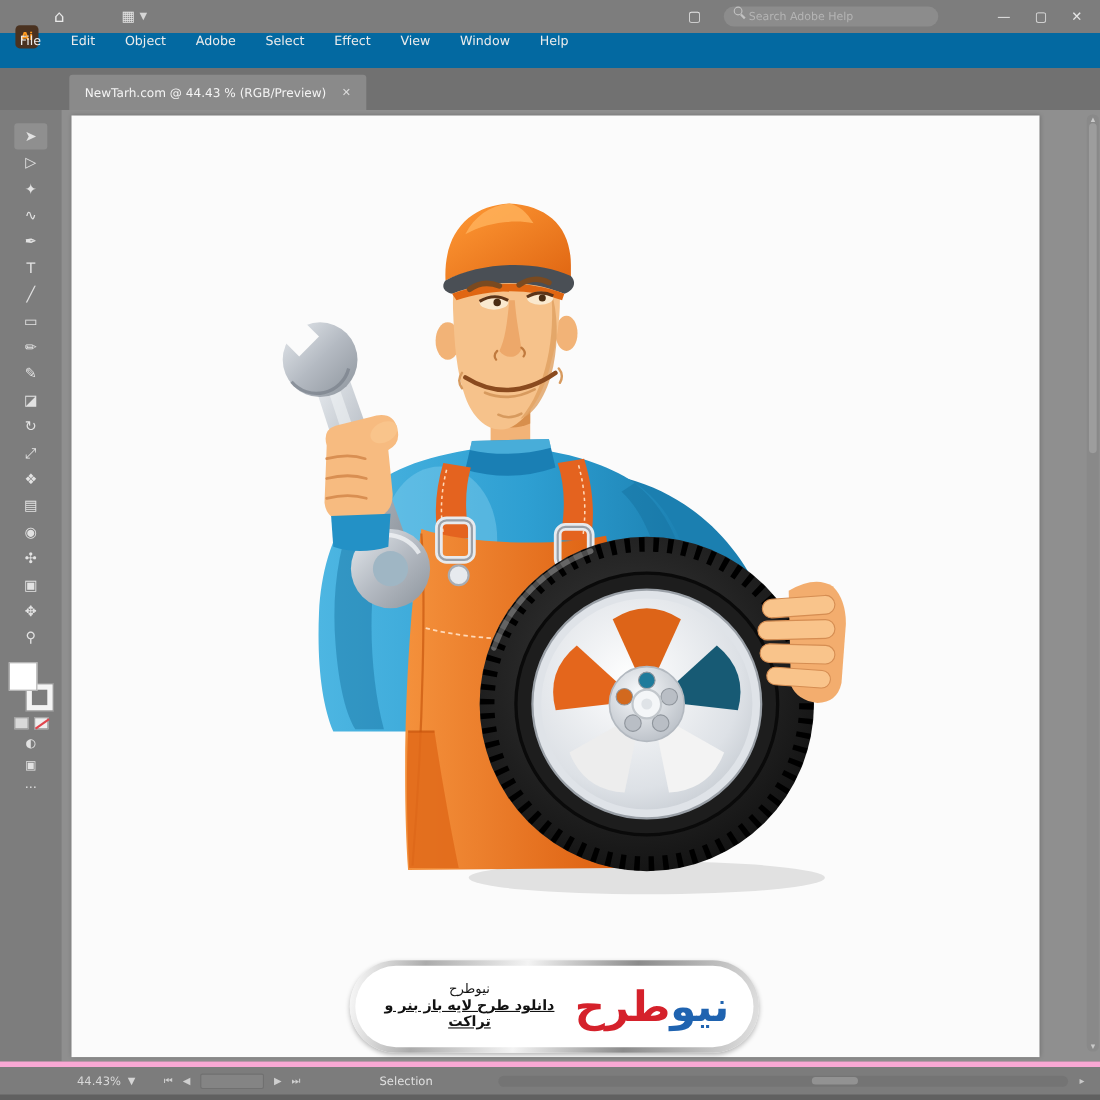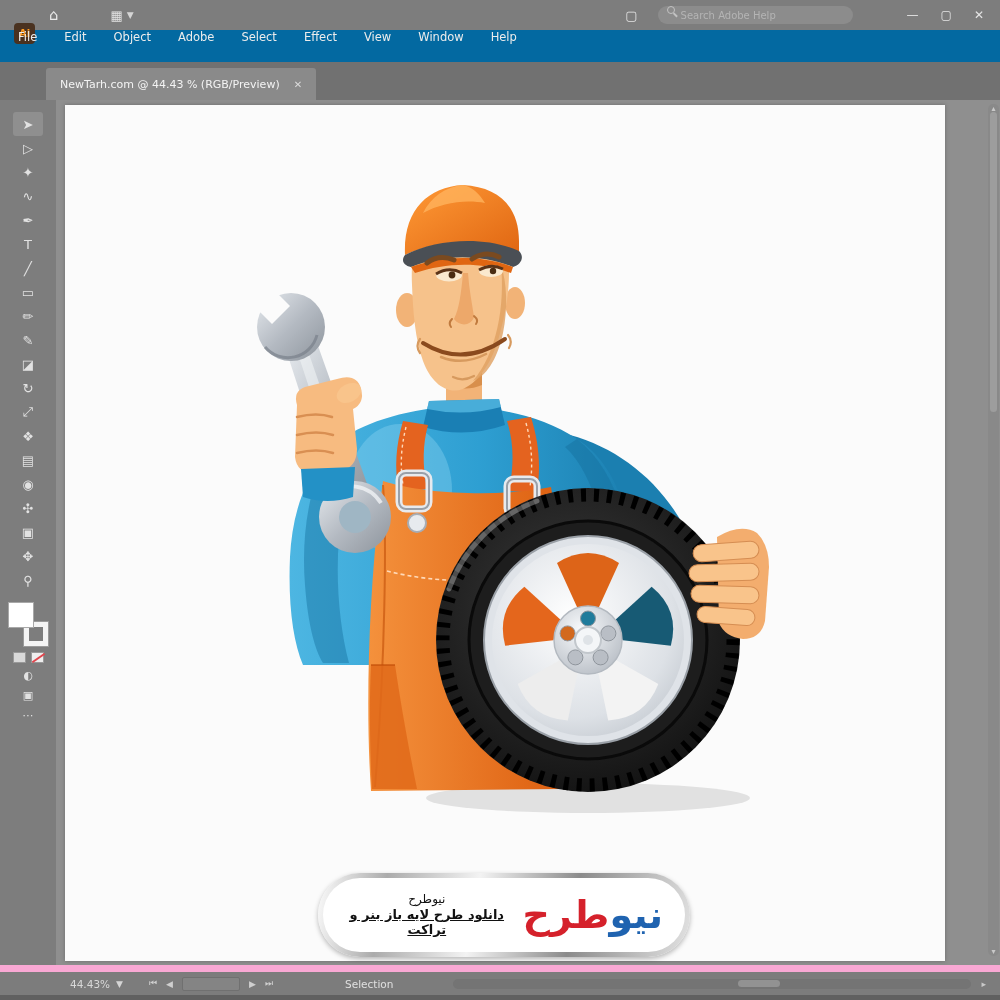--- a/index.html
+++ b/index.html
@@ -26,21 +26,21 @@
   .searchbox input::placeholder { color:#b4b4b4; }
   .winbtns { display:flex; gap:22px; margin:0 8px 0 40px; color:#e6e6e6; font-size:12px; }
   .winbtns span { cursor:default; }
 
   
   .menubar { height:32px; background:#0369a1; display:flex; align-items:flex-start; gap:27px;
              padding-left:18px; font-size:11.5px; color:#ececec; }
   .menu-item { cursor:default; }
 
   
-  .tabstrip { height:38px; background:#717171; display:flex; align-items:flex-end; padding-left:46px; }
+  .tabstrip { height:38px; background:#717171; display:flex; align-items:flex-end; padding-left:63px; }
   .doc-tab { height:32px; background:#8a8a8a; display:flex; align-items:center; gap:14px;
              padding:0 14px; font-size:11px; color:#f3f3f3; border-radius:3px 3px 0 0; }
   .tab-close { font-size:10px; color:#dcdcdc; }
 
   
   .main { display:flex; height:865px; }
 
   
   .toolpanel { width:56px; background:#7d7d7d; display:flex; flex-direction:column; align-items:center;
                padding-top:12px; flex:none; }
@@ -78,21 +78,21 @@
   .brand-logo { font-size:38px; font-weight:bold; letter-spacing:0; line-height:1; flex:none;
                 padding-left:10px; }
   .brand-logo .blue { color:#1f63b0; }
   .brand-logo .red { color:#d5212b; }
   .badge-text { flex:1; text-align:center; color:#121212; direction:rtl; }
   .bt-1 { font-size:12px; }
   .bt-2 { font-size:13px; font-weight:bold; margin:1px 0;text-decoration:underline; }
   .bt-3 { font-size:24px; font-weight:800; direction:ltr; letter-spacing:.5px; }
 
   
-  .statusbar { position:relative; height:35px; background:#7c7c7c; border-top:7px solid #f9a8d4;
+  .statusbar { position:relative; height:35px; background:#7c7c7c; border-top:5px solid #f9a8d4;
                display:flex; align-items:center; font-size:10.5px; color:#d8d8d8; padding:0 14px 5px 70px; }
   .statusbar::after { content:""; position:absolute; left:0; bottom:0; width:100%; height:5px; background:#606060; }
   .zoom-field { display:flex; gap:6px; align-items:center; }
   .sb-group { display:flex; gap:9px; align-items:center; margin-left:26px; color:#cfcfcf; font-size:9px; }
   .ab-box { width:58px; height:14px; background:#848484; border:1px solid #707070; border-radius:2px; }
   .sb-status { margin-left:72px; color:#e0e0e0; }
   .hscroll { position:relative; flex:1; height:10px; margin:0 10px 0 60px; background:#747474; border-radius:5px; }
   .hscroll .thumb { position:absolute; left:55%; top:1.5px; width:42px; height:7px; background:#929292; border-radius:4px; }
   .sb-corner { color:#c9c9c9; font-size:9px; }
 </style>

